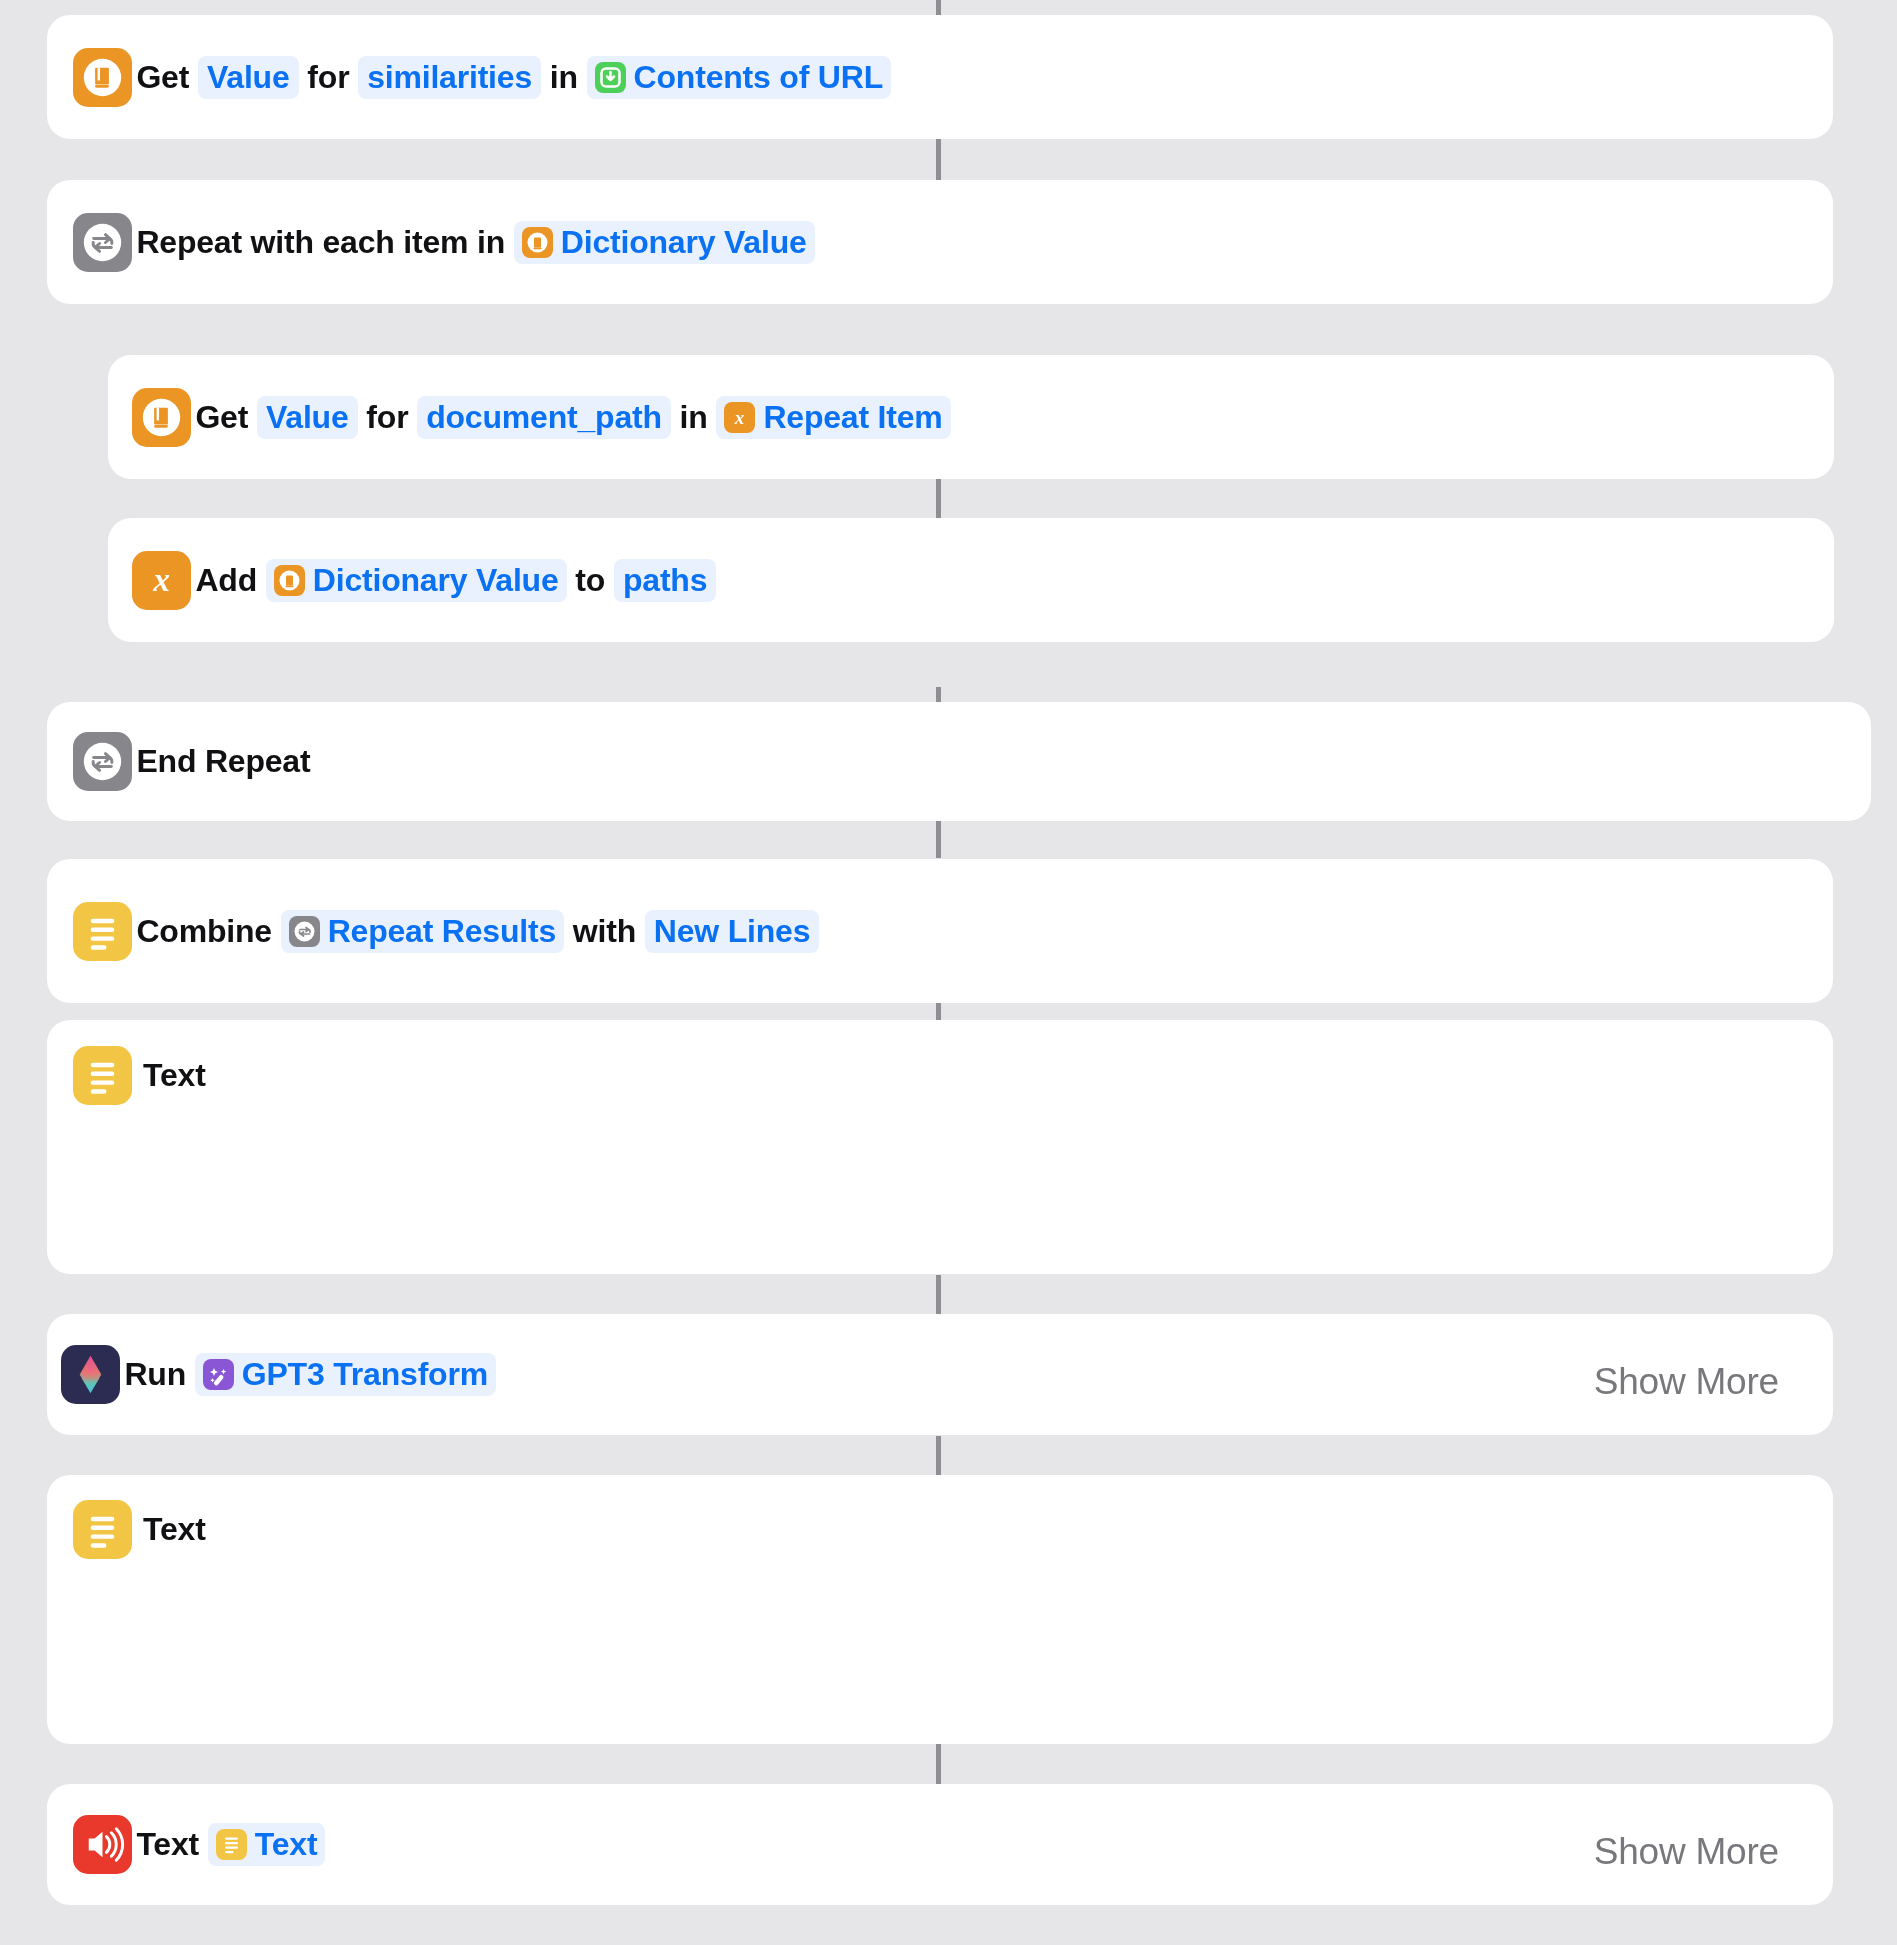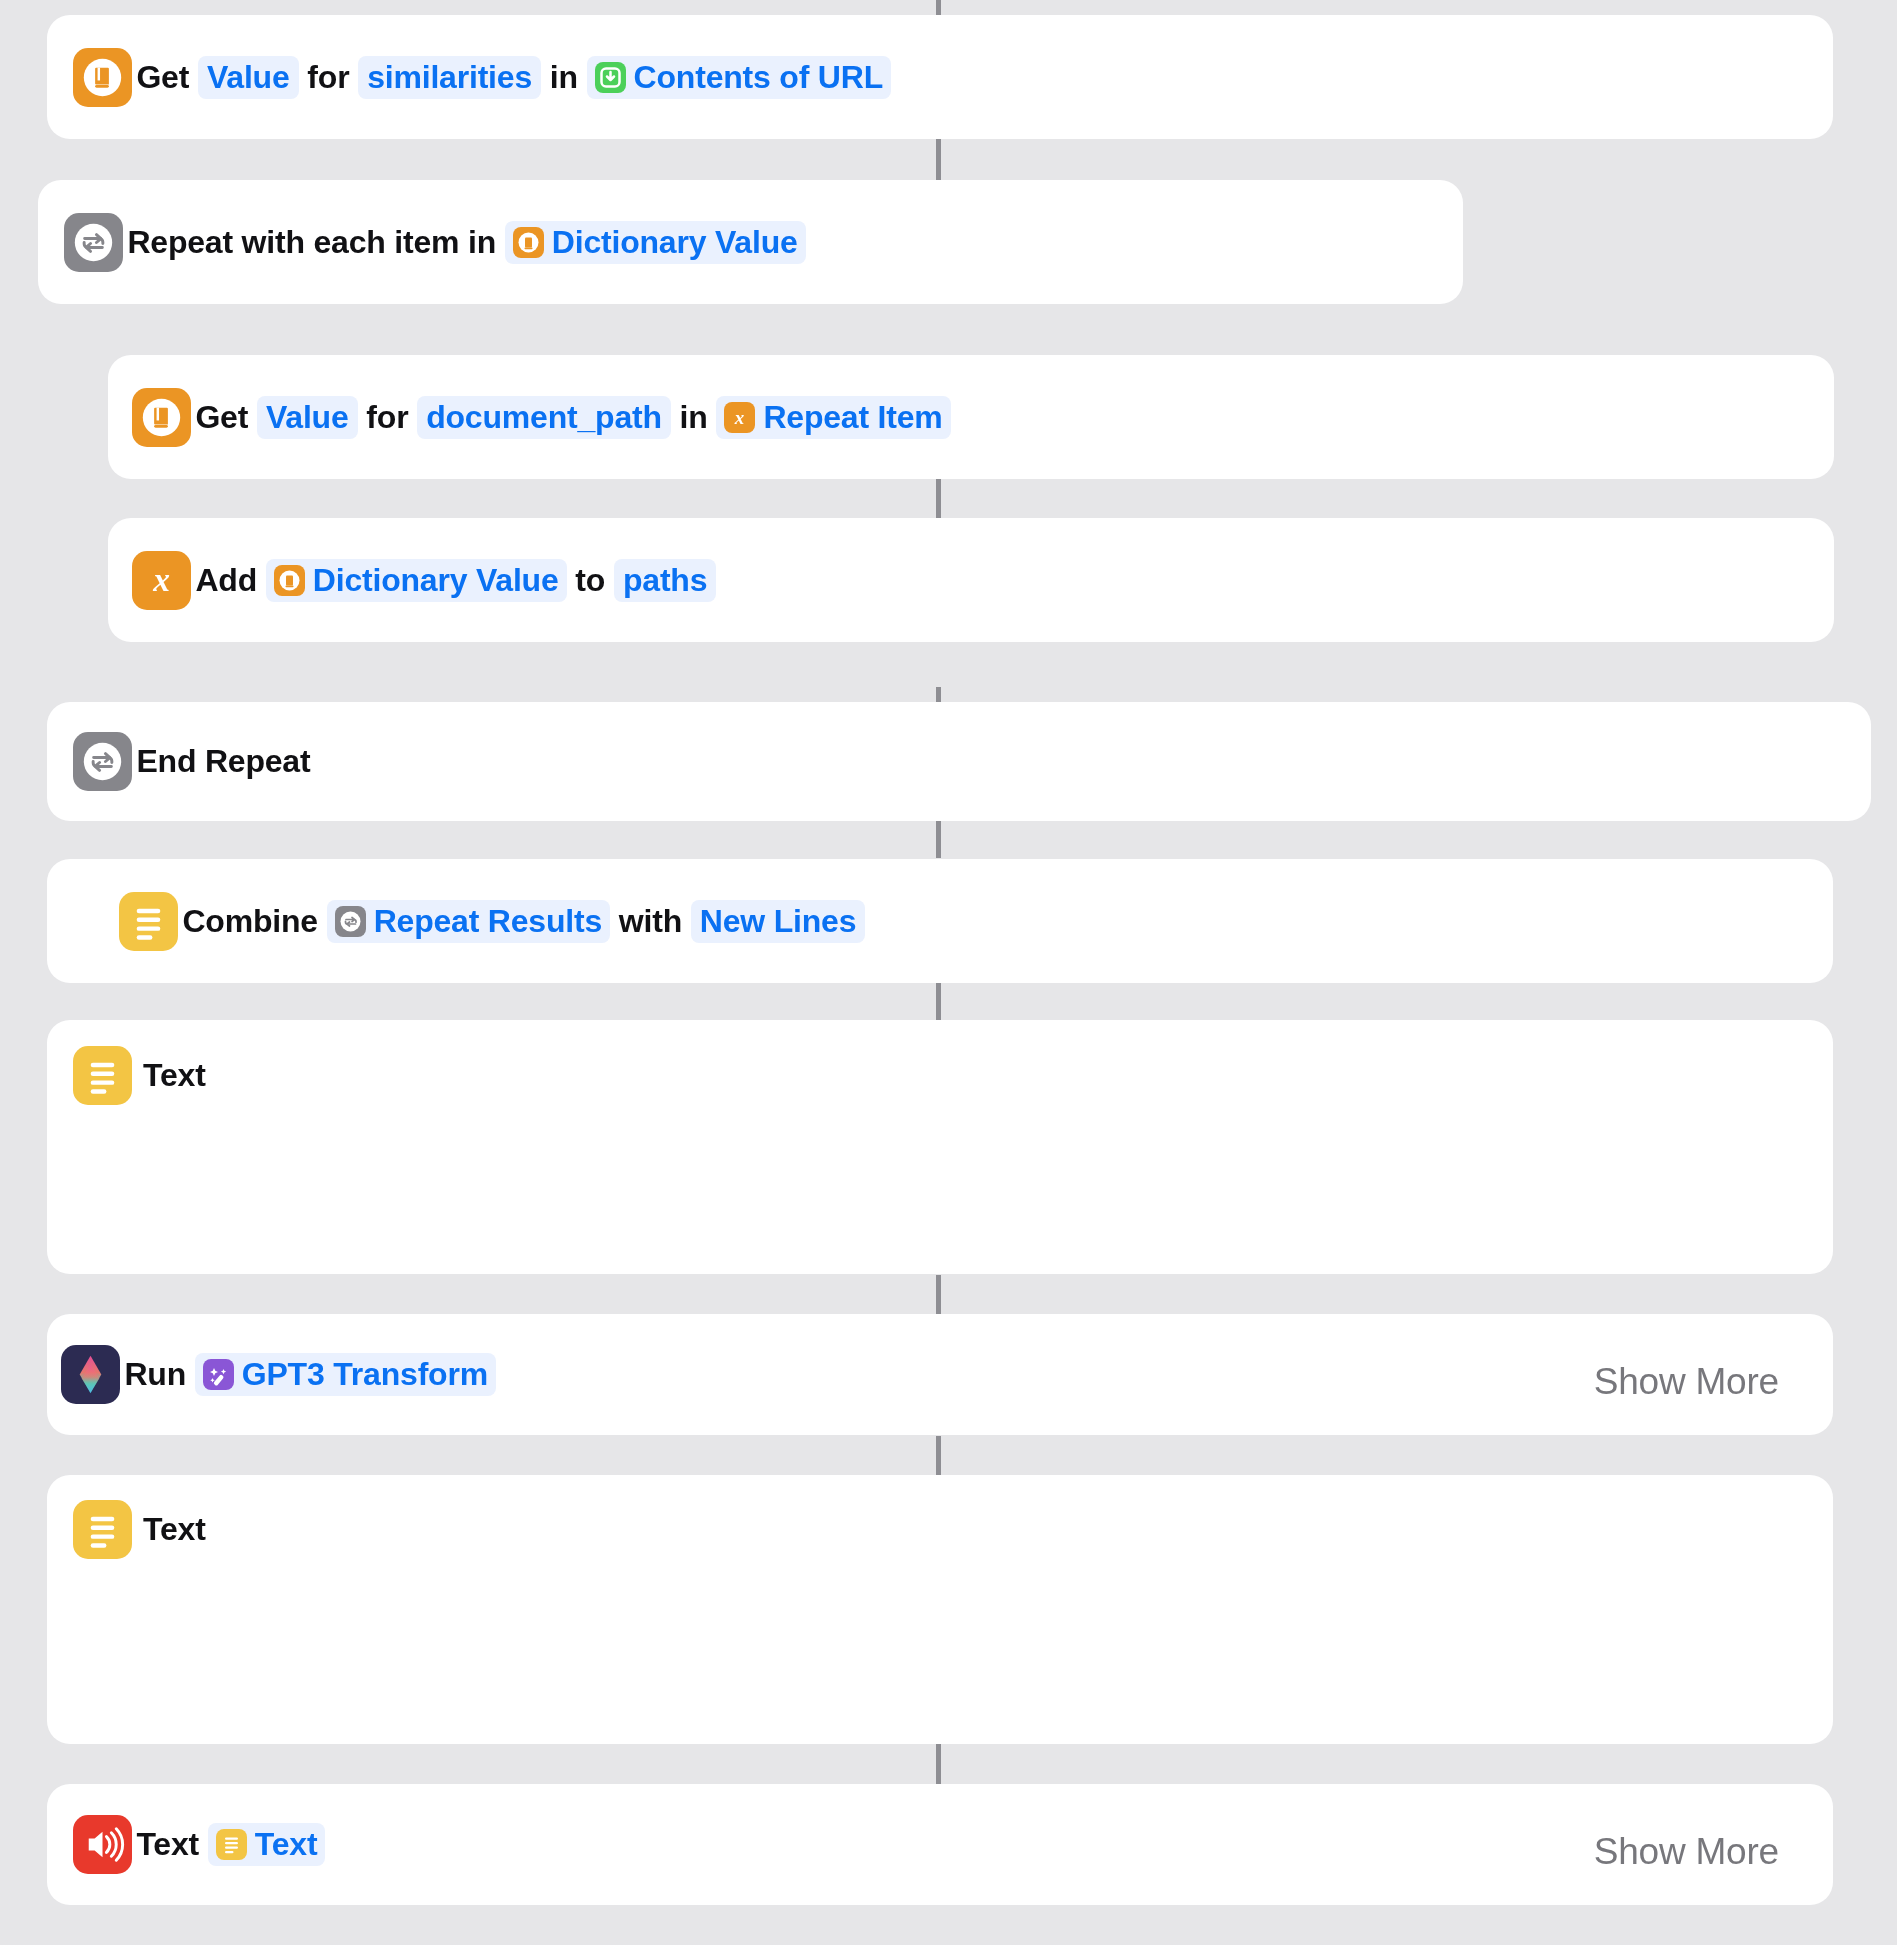--- a/index.html
+++ b/index.html
@@ -165,21 +165,21 @@
           <svg width="31" height="31" viewBox="0 0 62 62">
             <rect x="13" y="13" width="36" height="36" rx="9" fill="none" stroke="#ffffff" stroke-width="5"></rect>
             <path d="M31 20 v15 M24 29 l7 7 7-7" fill="none" stroke="#ffffff" stroke-width="5" stroke-linecap="round" stroke-linejoin="round"></path>
           </svg>
         </span>
         <span>Contents of URL</span>
       </span>
     </div>
   </div>
 
-  <div class="card" style="left:38px; top:180px; width:1425px; height:124px;">
+  <div class="card" style="left:47px; top:180px; width:1786px; height:124px;">
     <div class="row" style="padding-left:26px;">
       <span class="appicon ic-gray">
         <svg width="59" height="59" viewBox="0 0 120 120">
           <circle cx="60" cy="60" r="38" fill="#ffffff"></circle>
           <path d="M42 52 h30 a7 7 0 0 1 7 7 v3" fill="none" stroke="#86868b" stroke-width="6" stroke-linecap="round"></path>
           <path d="M66 44 l9 8 -9 8" fill="none" stroke="#86868b" stroke-width="6" stroke-linecap="round" stroke-linejoin="round"></path>
           <path d="M78 70 h-30 a7 7 0 0 1 -7 -7 v-3" fill="none" stroke="#86868b" stroke-width="6" stroke-linecap="round"></path>
           <path d="M54 62 l-9 8 9 8" fill="none" stroke="#86868b" stroke-width="6" stroke-linecap="round" stroke-linejoin="round"></path>
         </svg>
       </span>
@@ -256,21 +256,21 @@
           <path d="M42 52 h30 a7 7 0 0 1 7 7 v3" fill="none" stroke="#86868b" stroke-width="6" stroke-linecap="round"></path>
           <path d="M66 44 l9 8 -9 8" fill="none" stroke="#86868b" stroke-width="6" stroke-linecap="round" stroke-linejoin="round"></path>
           <path d="M78 70 h-30 a7 7 0 0 1 -7 -7 v-3" fill="none" stroke="#86868b" stroke-width="6" stroke-linecap="round"></path>
           <path d="M54 62 l-9 8 9 8" fill="none" stroke="#86868b" stroke-width="6" stroke-linecap="round" stroke-linejoin="round"></path>
         </svg>
       </span>
       <span class="word">End Repeat</span>
     </div>
   </div>
 
-  <div class="card" style="left:47px; top:859px; width:1786px; height:124px;padding-left:46px;">
+  <div class="card" style="left:47px; top:859px; width:1786px; height:144px;">
     <div class="row" style="padding-left:26px;">
       <span class="appicon ic-yellow">
         <svg width="59" height="59" viewBox="0 0 120 120">
           <rect x="36" y="34" width="48" height="9" rx="4.5" fill="#ffffff"></rect>
           <rect x="36" y="52" width="48" height="9" rx="4.5" fill="#ffffff"></rect>
           <rect x="36" y="70" width="48" height="9" rx="4.5" fill="#ffffff"></rect>
           <rect x="36" y="88" width="32" height="9" rx="4.5" fill="#ffffff"></rect>
         </svg>
       </span>
       <span class="word">Combine</span>

